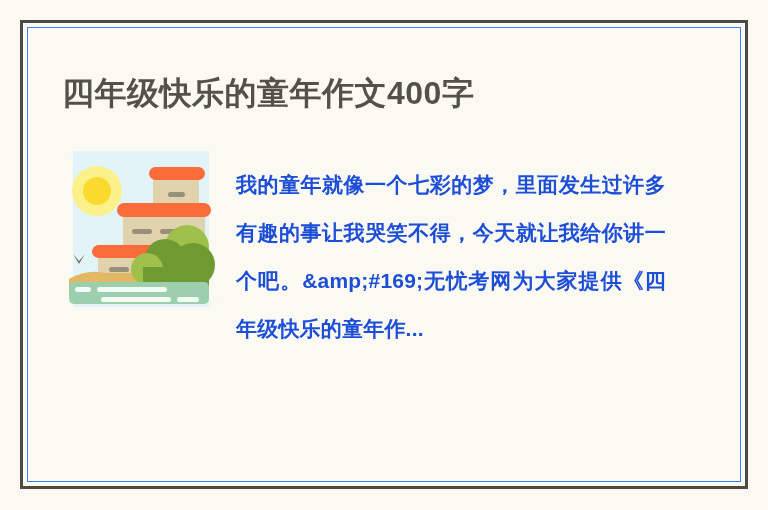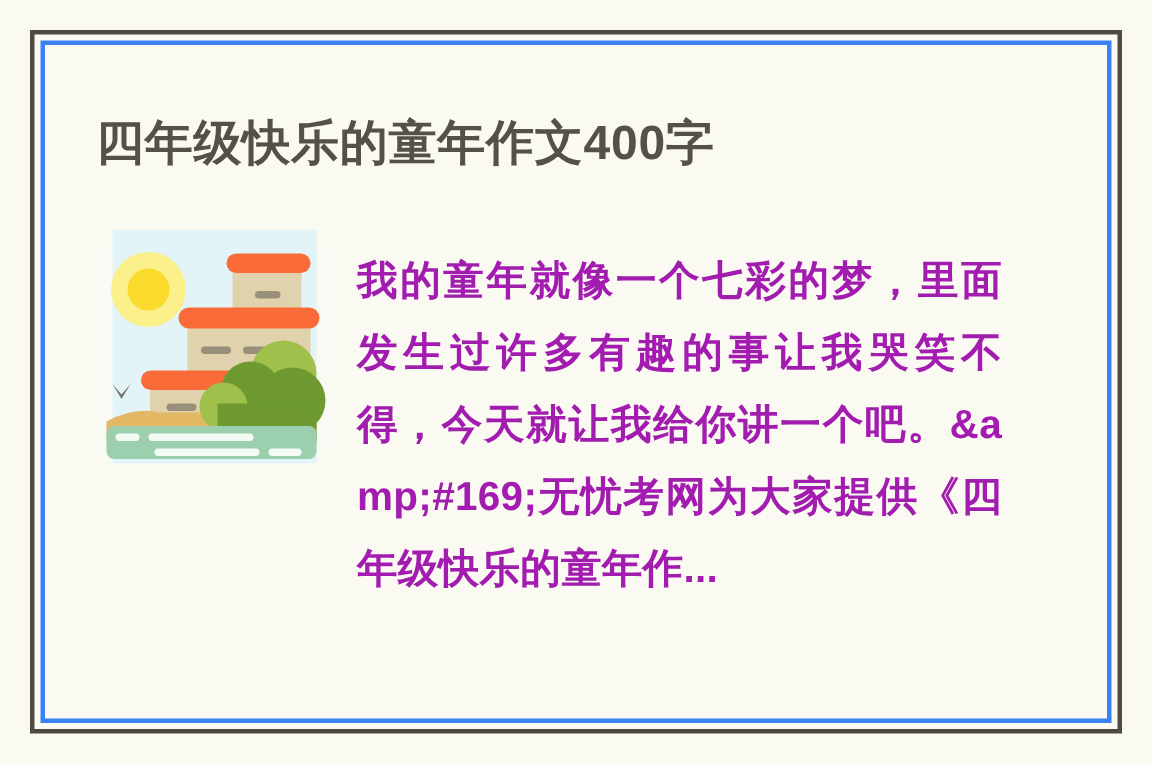--- a/index.html
+++ b/index.html
@@ -25,21 +25,21 @@
     border: 3px solid #4e4a40;
     background: #fbfaf2;
   }
   .card-inner {
     position: absolute;
     left: 4px;
     top: 4px;
     right: 4px;
     bottom: 4px;
     box-sizing: border-box;
-    border: 3px solid #3b82f6;
+    border: 1px solid #3b82f6;
     text-decoration: underline;
   }
 
   .content {
     position: absolute;
     left: 0;
     top: 0;
     right: 0;
     bottom: 0;
   }
@@ -75,23 +75,23 @@
     height: 156px;
   }
 
   
   .excerpt {
     position: absolute;
     left: 208px;
     top: 133px;
     width: 430px;
     margin: 0;
-    font-size: 27px;
+    font-size: 21px;
     line-height: 48px;
-    color: #a21caf;
+    color: #1d4ed8;
     font-weight: bold;
     letter-spacing: 0.2px;
     text-align: justify;
     text-justify: inter-character;
     word-break: break-all;
   }
 </style>
 </head>
 <body>
 

